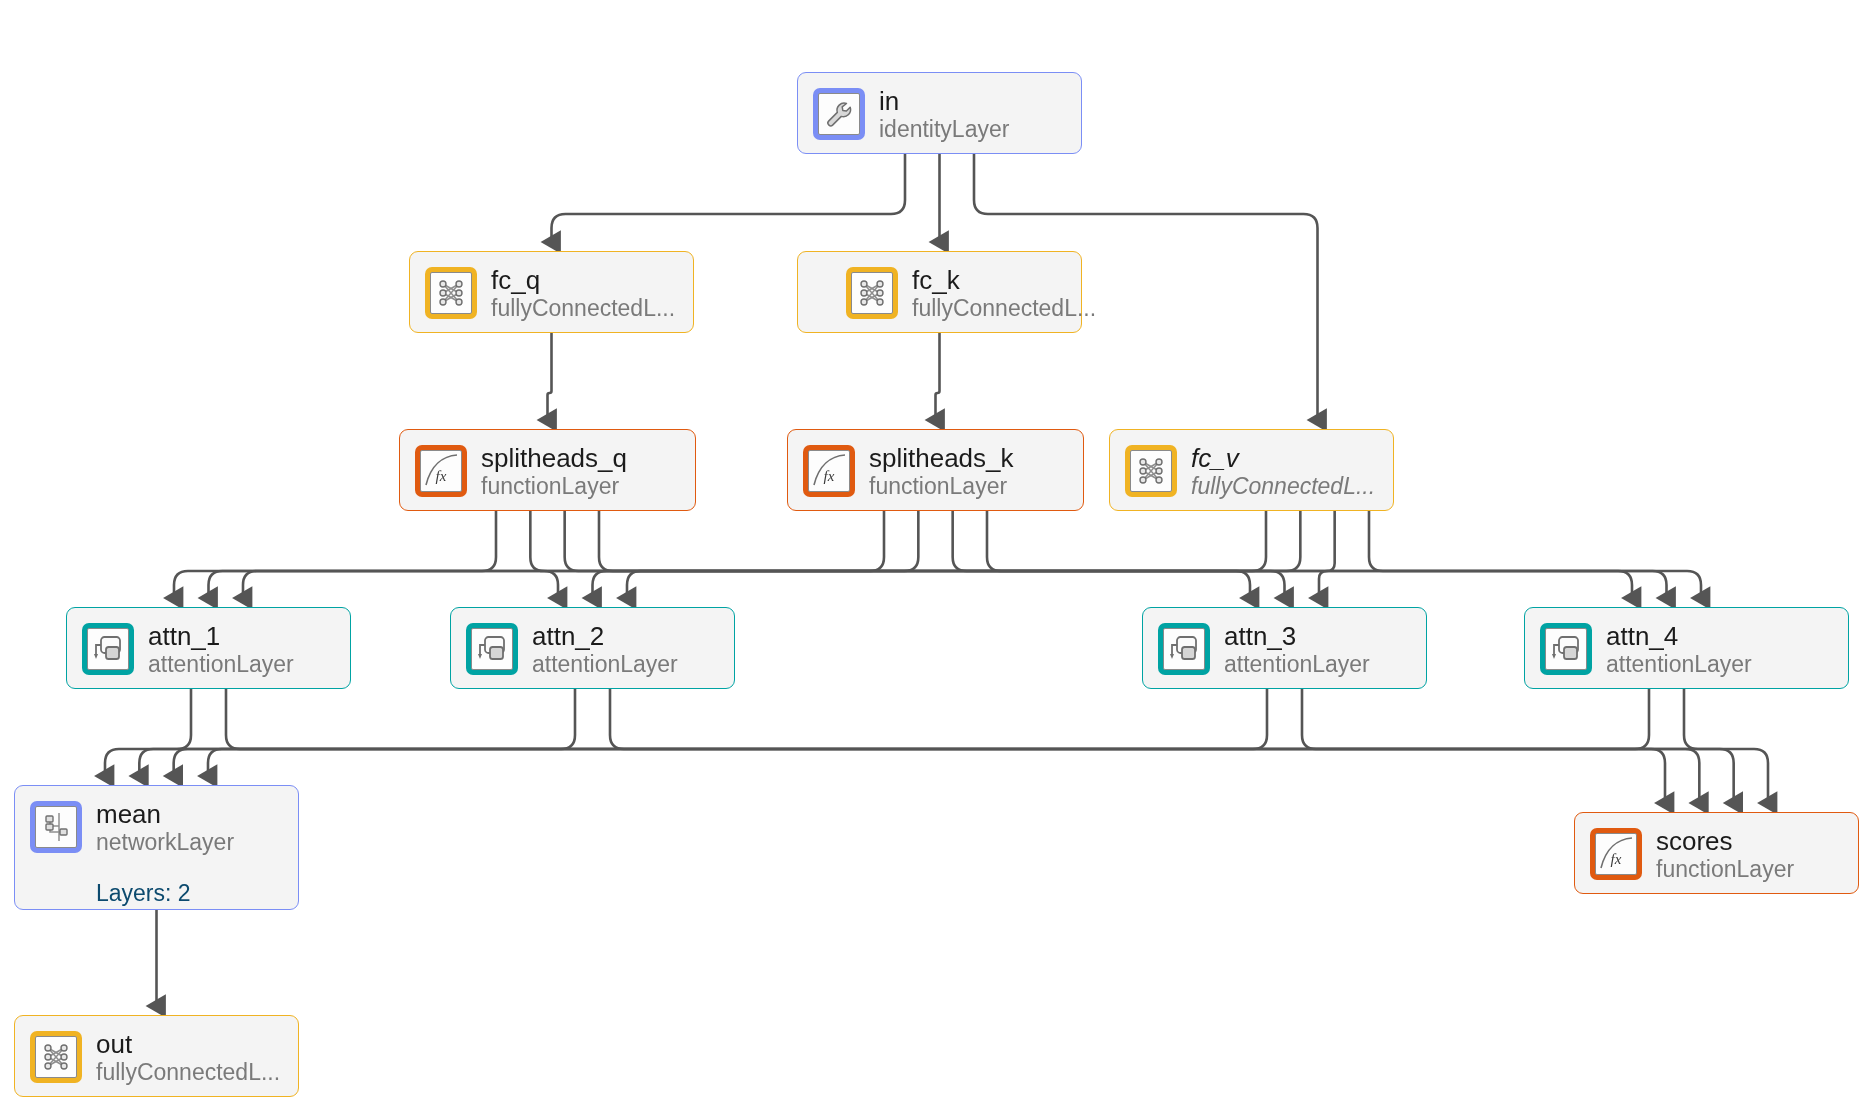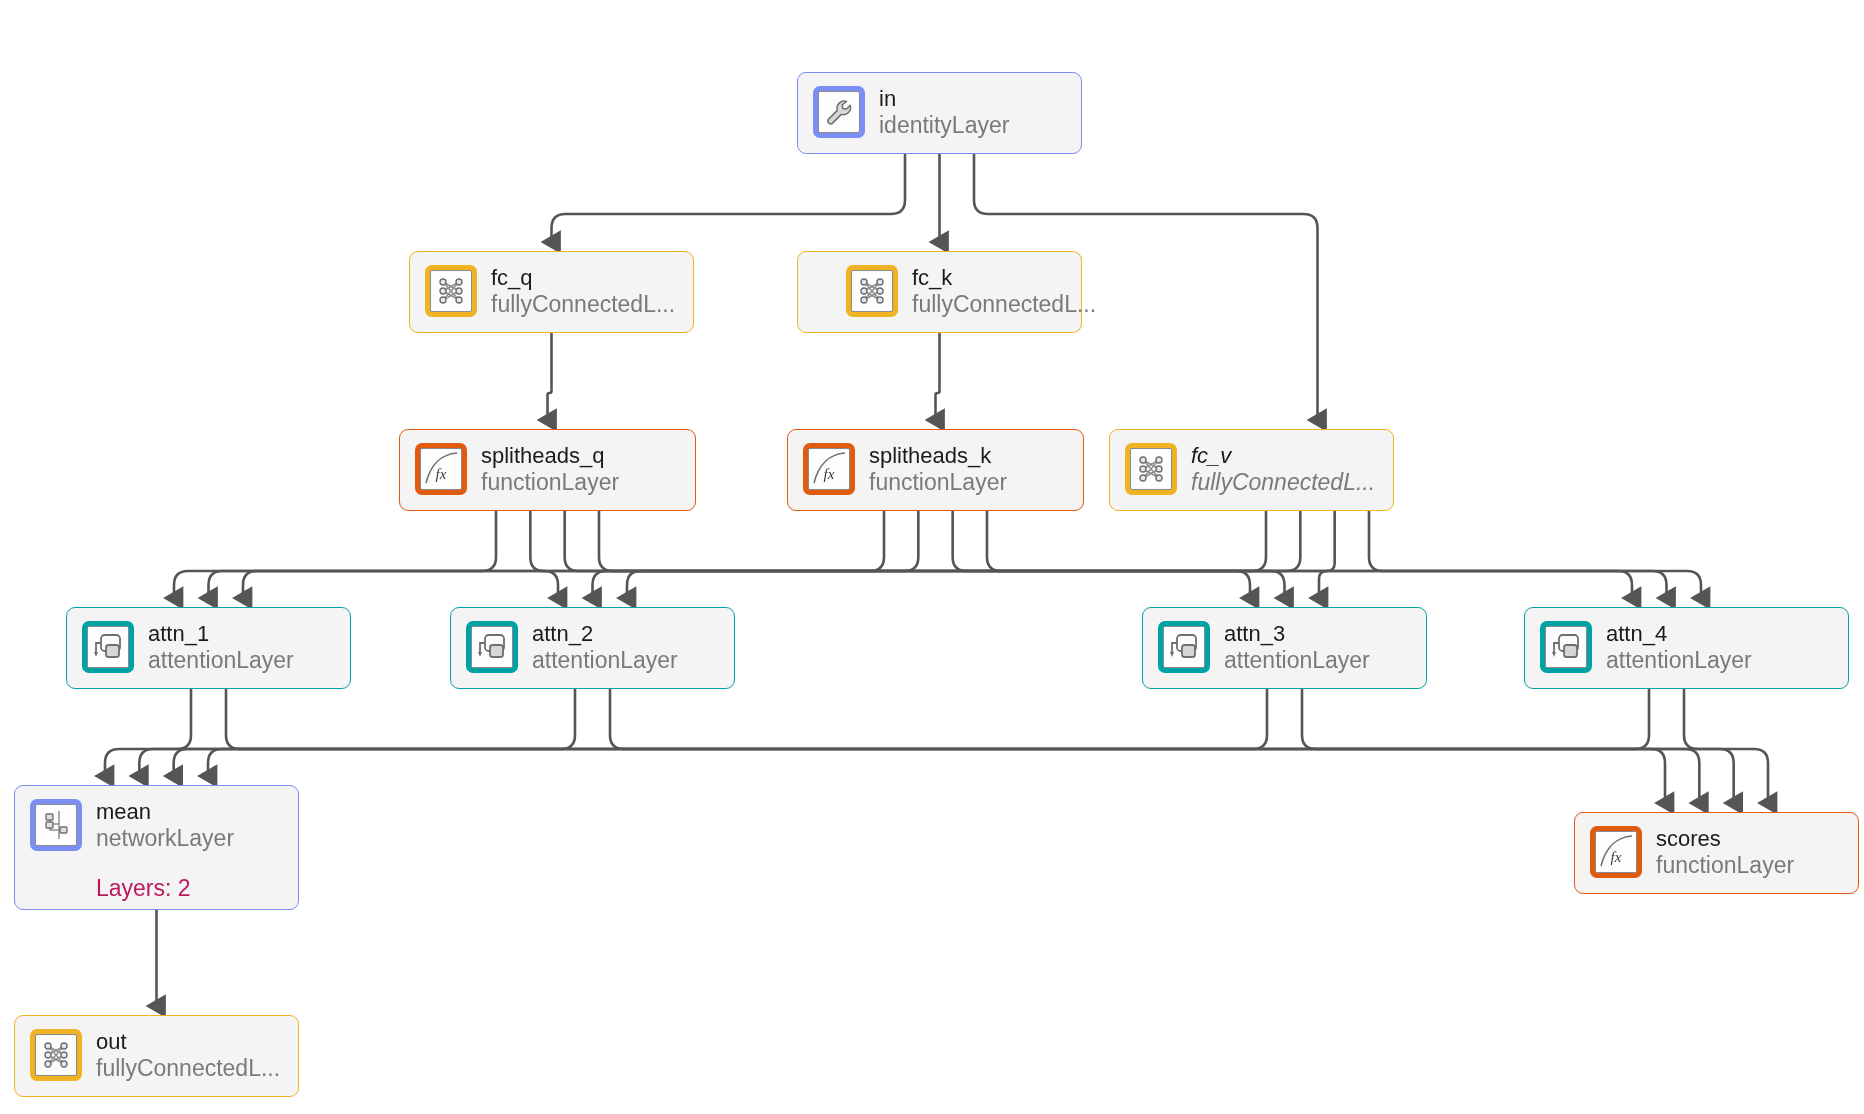--- a/index.html
+++ b/index.html
@@ -70,32 +70,32 @@
   }
   .labels {
     margin-left: 14px;
     display: flex;
     flex-direction: column;
     justify-content: center;
     line-height: 1.16;
     min-width: 0;
   }
   .lbl-name {
-    font-size: 22px;
+    font-size: 26px;
     color: #1b1b1b;
     white-space: nowrap;
   }
   .lbl-type {
     font-size: 23px;
     color: #7a7a7a;
     white-space: nowrap;
   }
   .lbl-extra {
     font-size: 23px;
-    color: #be185d;
+    color: #0c4a6e;
     margin-top: 24px;
     margin-left: 66px;
     white-space: nowrap;
   }
 
   
   .t-identity { border-color: #7b8ef5; }
   .t-identity .icon-box { background: #7b8ef5; }
   .t-network  { border-color: #7b8ef5; }
   .t-network  .icon-box { background: #7b8ef5; }

